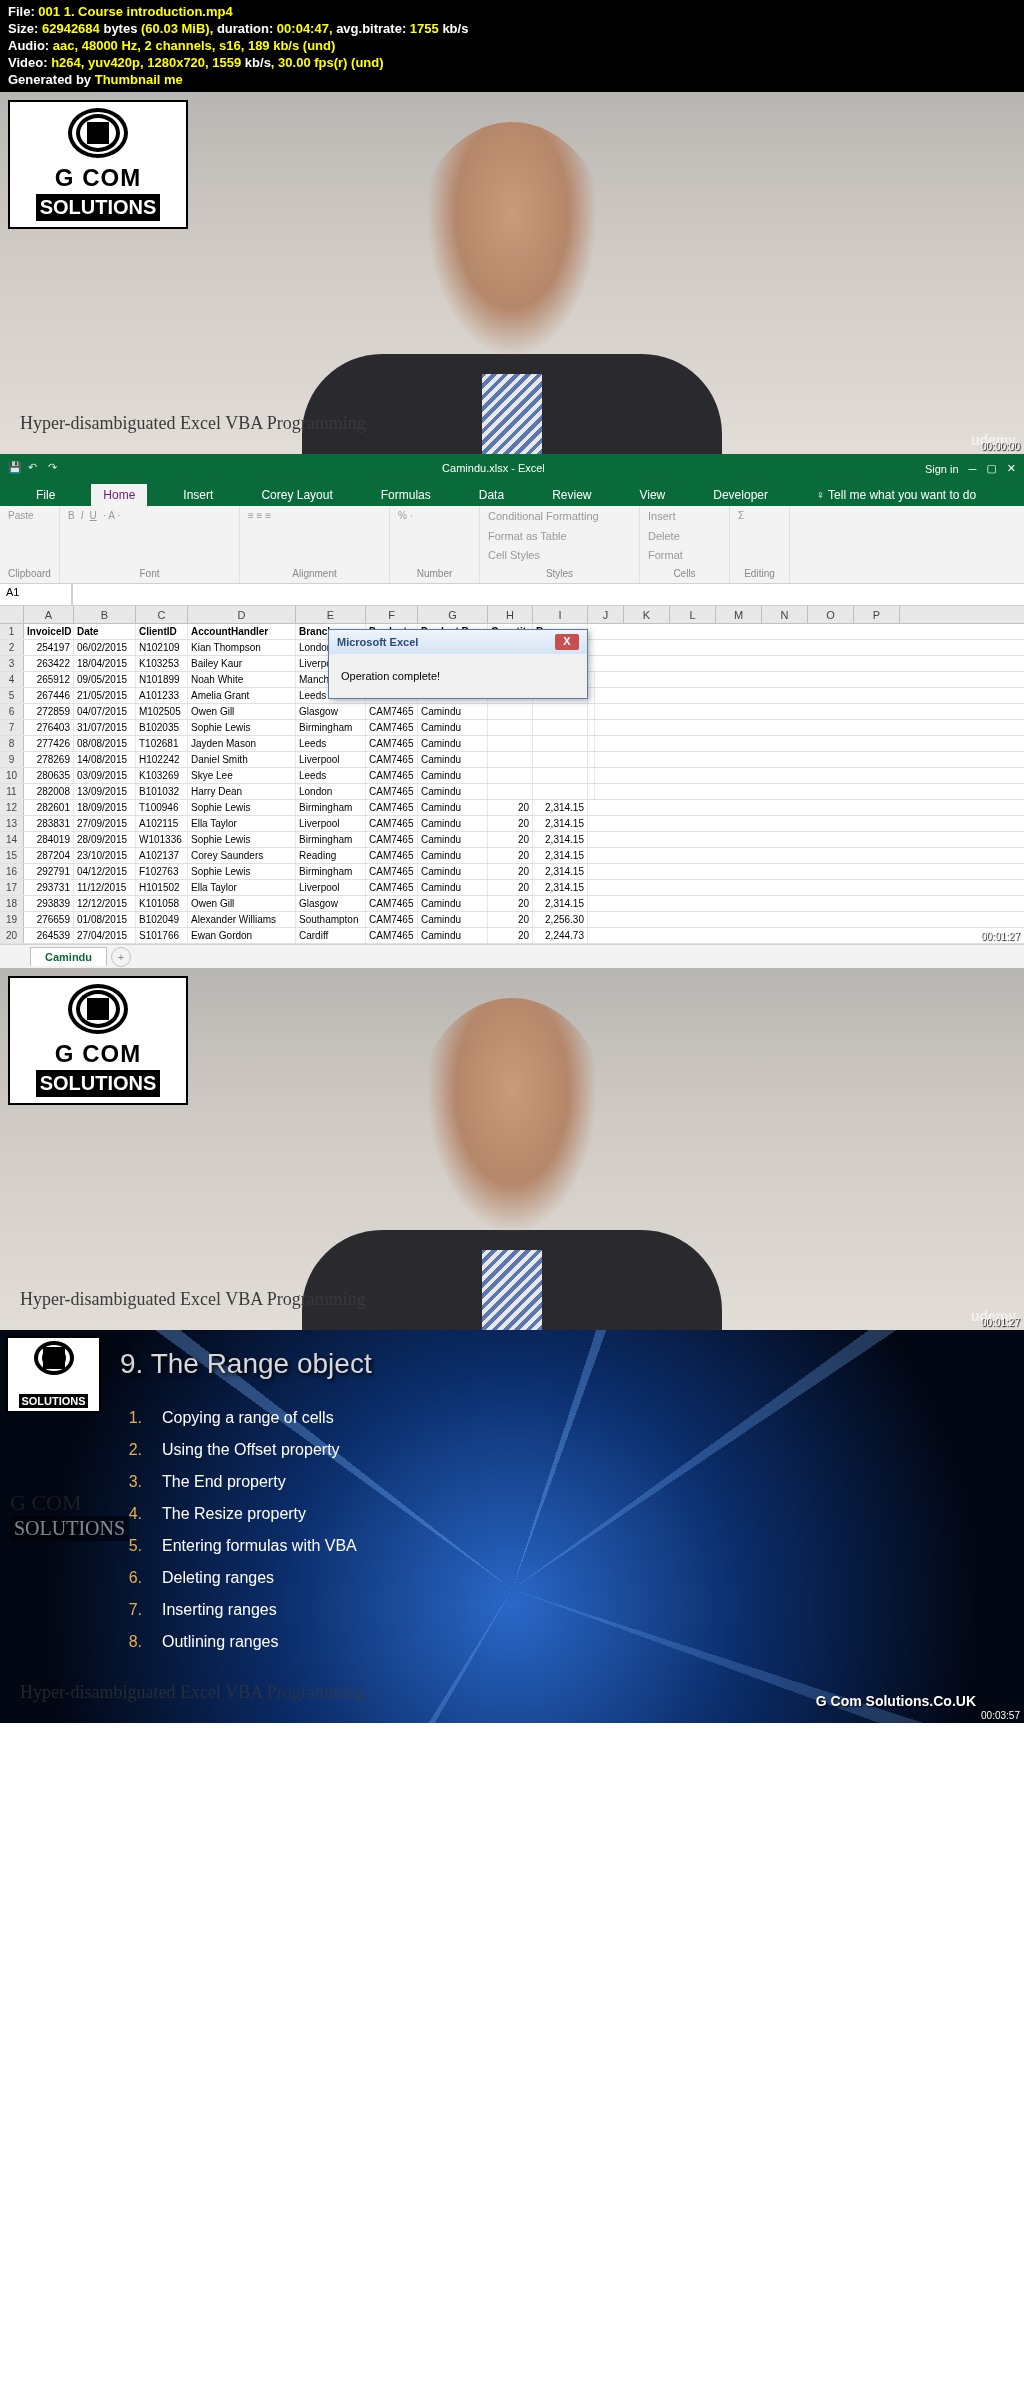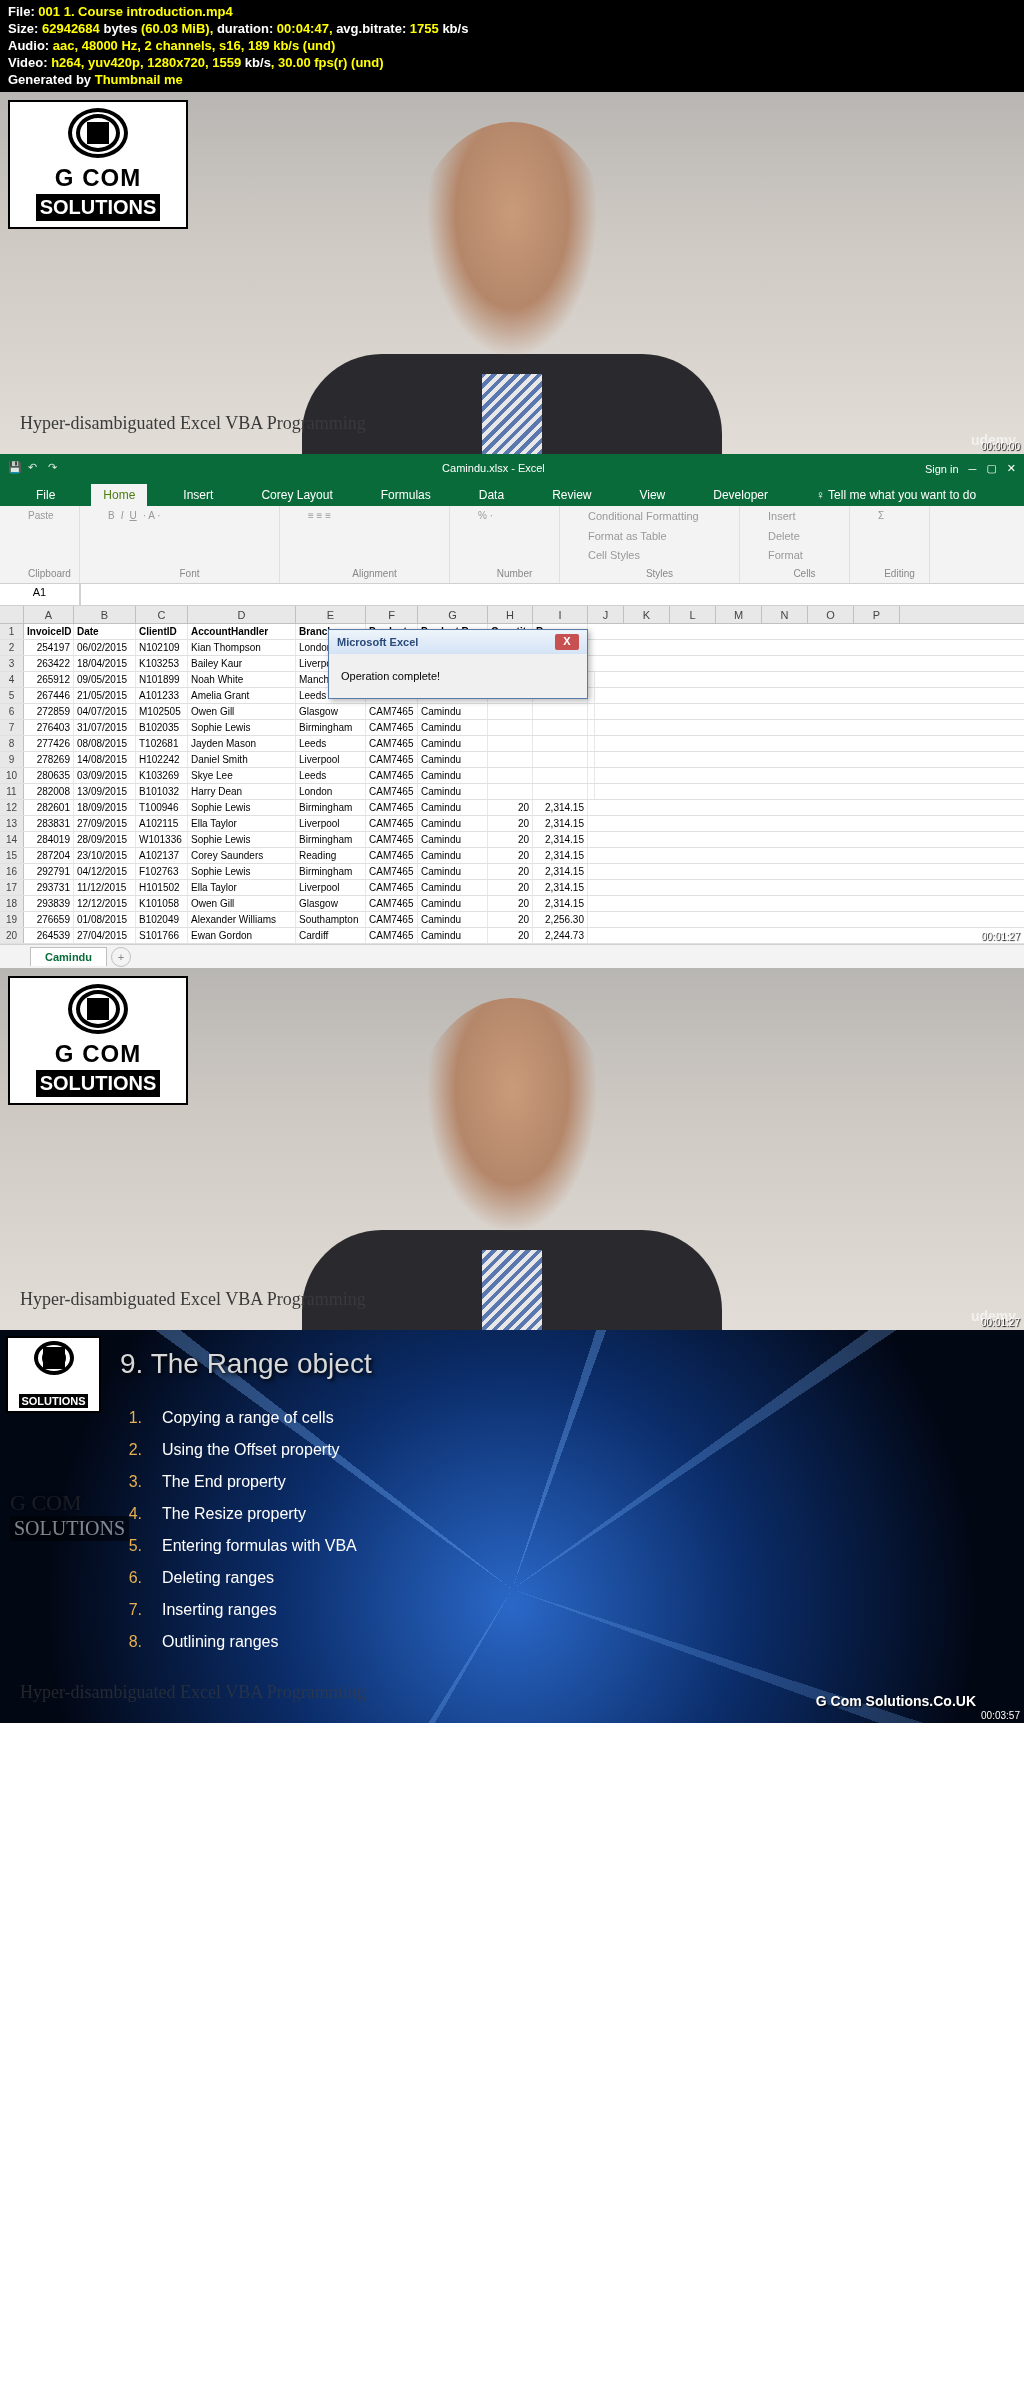--- a/index.html
+++ b/index.html
@@ -32,28 +32,28 @@
 
 
 .excel { width: 1024px; background: #fff; font-size: 11px; position: relative; }
 .excel-titlebar { height: 28px; background: #0a6b3a; color: #fff; display: flex; align-items: center; padding: 0 8px; font-size: 11px; }
 .excel-titlebar .left { flex: 0 0 auto; display: flex; gap: 6px; }
 .excel-titlebar .center { flex: 1; text-align: center; }
 .excel-titlebar .right { flex: 0 0 auto; display: flex; gap: 10px; align-items: flex-end; }
 .qa-icon { width: 14px; height: 14px; display: inline-block; opacity: 0.85; }
 .excel-tabs { height: 24px; background: #0a6b3a; color: #fff; display: flex; align-items: flex-end; font-size: 12px; }
 .excel-tab { padding: 4px 12px; cursor: pointer; margin-left: 24px; }
-.excel-tab.active { background: #f3f3f3; color: #4d7c0f; }
+.excel-tab.active { background: #f3f3f3; color: #701a75; }
 .ribbon { height: 78px; background: #f3f3f3; border-bottom: 1px solid #d0d0d0; display: flex; color: #999; }
-.ribbon-group { border-right: 1px solid #e0e0e0; padding: 4px 8px; display: flex; flex-direction: column; justify-content: space-between; margin-left: 20px; }
+.ribbon-group { border-right: 1px solid #e0e0e0; padding: 4px 8px; display: flex; flex-direction: column; justify-content: space-between; }
 .ribbon-group .label { text-align: center; font-size: 10px; color: #888; }
 .rb-row { display: flex; gap: 6px; align-items: center; font-size: 10px; }
 .rb-item { display: flex; align-items: center; gap: 3px; white-space: nowrap; }
 .name-box-row { height: 22px; display: flex; border-bottom: 1px solid #d0d0d0; }
-.name-box { width: 80px; border-right: 1px solid #d0d0d0; padding: 2px 6px; font-size: 11px; text-align: center; }
+.name-box { width: 72px; border-right: 1px solid #d0d0d0; padding: 2px 6px; font-size: 11px; }
 .col-headers { display: flex; height: 18px; background: #e8e8e8; border-bottom: 1px solid #c0c0c0; }
 .rowh { width: 24px; border-right: 1px solid #c0c0c0; }
 .colh { border-right: 1px solid #c0c0c0; text-align: center; font-size: 11px; line-height: 18px; color: #444; }
 .grid-row { display: flex; height: 16px; border-bottom: 1px solid #e0e0e0; font-size: 10px; }
 .grid-row .rn { width: 24px; border-right: 1px solid #c0c0c0; background: #e8e8e8; text-align: center; color: #444; line-height: 16px; }
 .cell { border-right: 1px solid #e8e8e8; padding: 0 3px; line-height: 16px; overflow: hidden; white-space: nowrap; }
 .cell.num { text-align: right; }
 .cell.bold { font-weight: bold; }
 .cA{width:50px}.cB{width:62px}.cC{width:52px}.cD{width:108px}.cE{width:70px}.cF{width:52px}.cG{width:70px}.cH{width:45px}.cI{width:55px}.cJ{width:36px}.cK{width:46px}.cL{width:46px}.cM{width:46px}.cN{width:46px}.cO{width:46px}.cP{width:46px}
 .sheet-tabs { height: 24px; background: #f3f3f3; border-top: 1px solid #d0d0d0; display: flex; align-items: center; padding-left: 30px; font-size: 11px; gap: 4px; }

